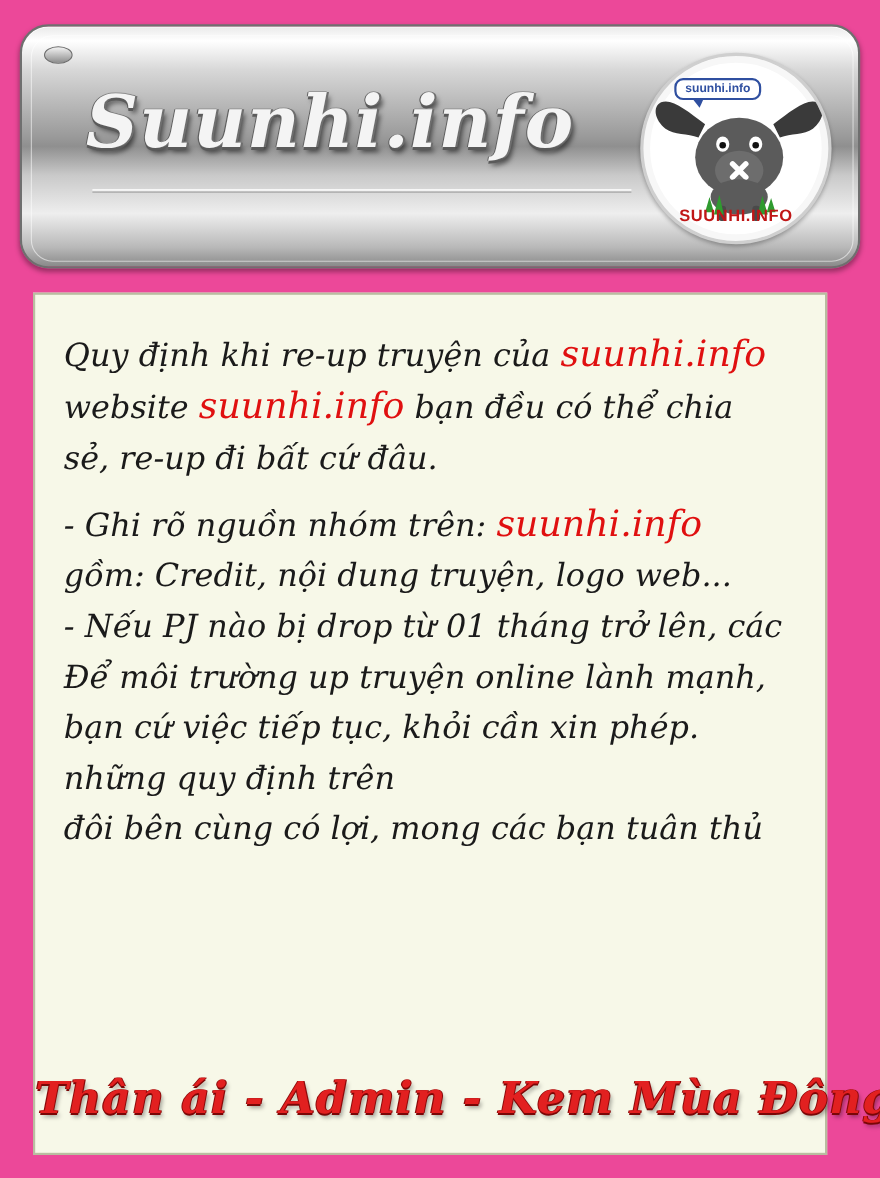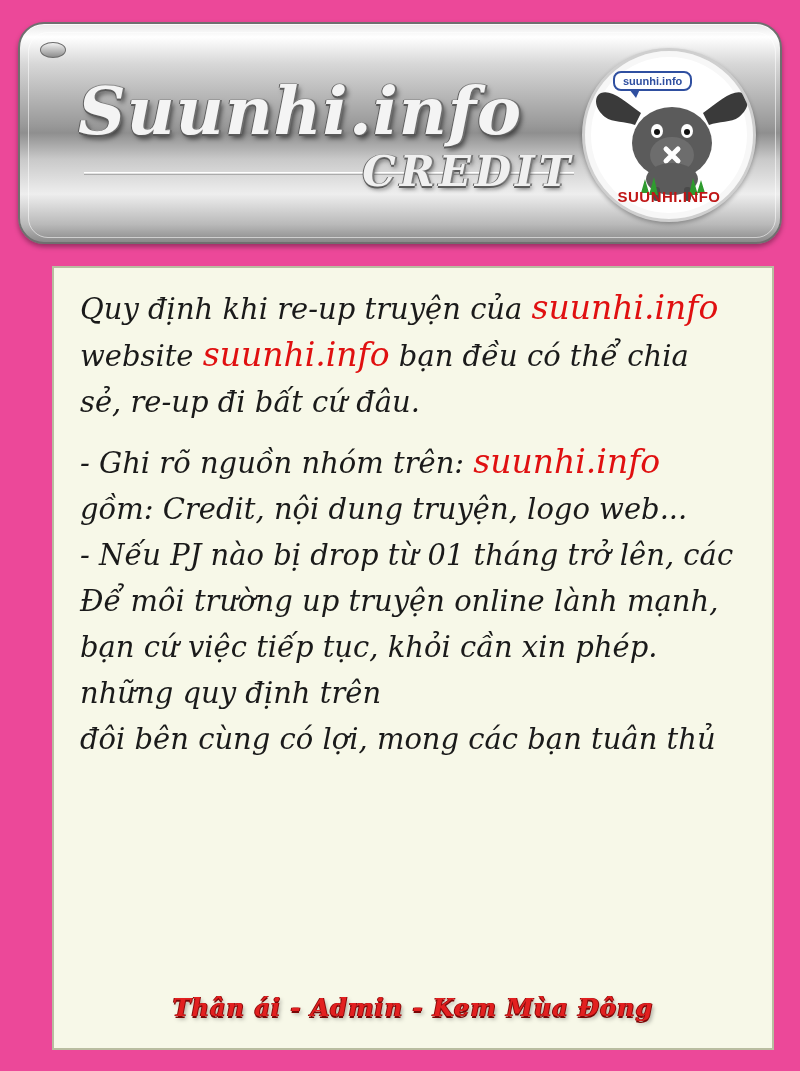--- a/index.html
+++ b/index.html
@@ -145,27 +145,27 @@
     font-family: "Liberation Sans", sans-serif;
     font-size: 15px;
     font-weight: bold;
     letter-spacing: 0.5px;
     color: #c01616;
   }
 
   
   .panel {
     position: absolute;
-    left: 52px;
+    left: 30px;
     top: 266px;
     width: 722px;
     height: 784px;
     background: #f7f8e8;
     border: 2px solid #b9bda0;
-    padding: 18px 26px 10px 26px;
+    padding: 32px 26px 10px 26px;
   }
 
   .rules {
     font-family: "DejaVu Serif", serif;
     font-style: italic;
     font-size: 29px;
     line-height: 44px;
     color: #1a1a1a;
   }
   .rules p { margin: 0 0 2px 0; }
@@ -178,21 +178,21 @@
   }
 
   .signature {
     position: absolute;
     left: 0; right: 0;
     bottom: 26px;
     text-align: center;
     font-family: "DejaVu Serif", serif;
     font-style: italic;
     font-weight: bold;
-    font-size: 24px;
+    font-size: 40px;
     letter-spacing: 1px;
     color: #e22020;
     text-shadow:
        1px 0 0 #8c0a0a,
       -1px 0 0 #8c0a0a,
        0 2px 0 #7a0606,
        2px 3px 4px rgba(0,0,0,0.35);
     white-space: nowrap;
   }
 </style>
@@ -200,21 +200,20 @@
 <body>
 
 <div class="page">
 
   <div class="banner">
     <div class="banner-inner"></div>
     <div class="screw tl"></div>
 
     <div class="site-title">Suunhi.info</div>
     <div class="divider-line"></div>
-    <div class="credit-word">CREDIT</div>
 
     <div class="logo-badge">
       <svg class="logo-svg" width="174" height="174" viewBox="0 0 174 174">
 
         <path d="M20 66 C10 58 8 46 16 42 C26 38 40 50 56 62 L50 74 C40 70 28 72 20 66 Z" fill="#3a3a3a"></path>
         <path d="M154 66 C164 58 166 46 158 42 C148 38 134 50 118 62 L124 74 C134 70 146 72 154 66 Z" fill="#3a3a3a"></path>
 
         <ellipse cx="87" cy="92" rx="40" ry="36" fill="#5b5b5b"></ellipse>
         <ellipse cx="87" cy="104" rx="22" ry="18" fill="#6d6d6d"></ellipse>
 

